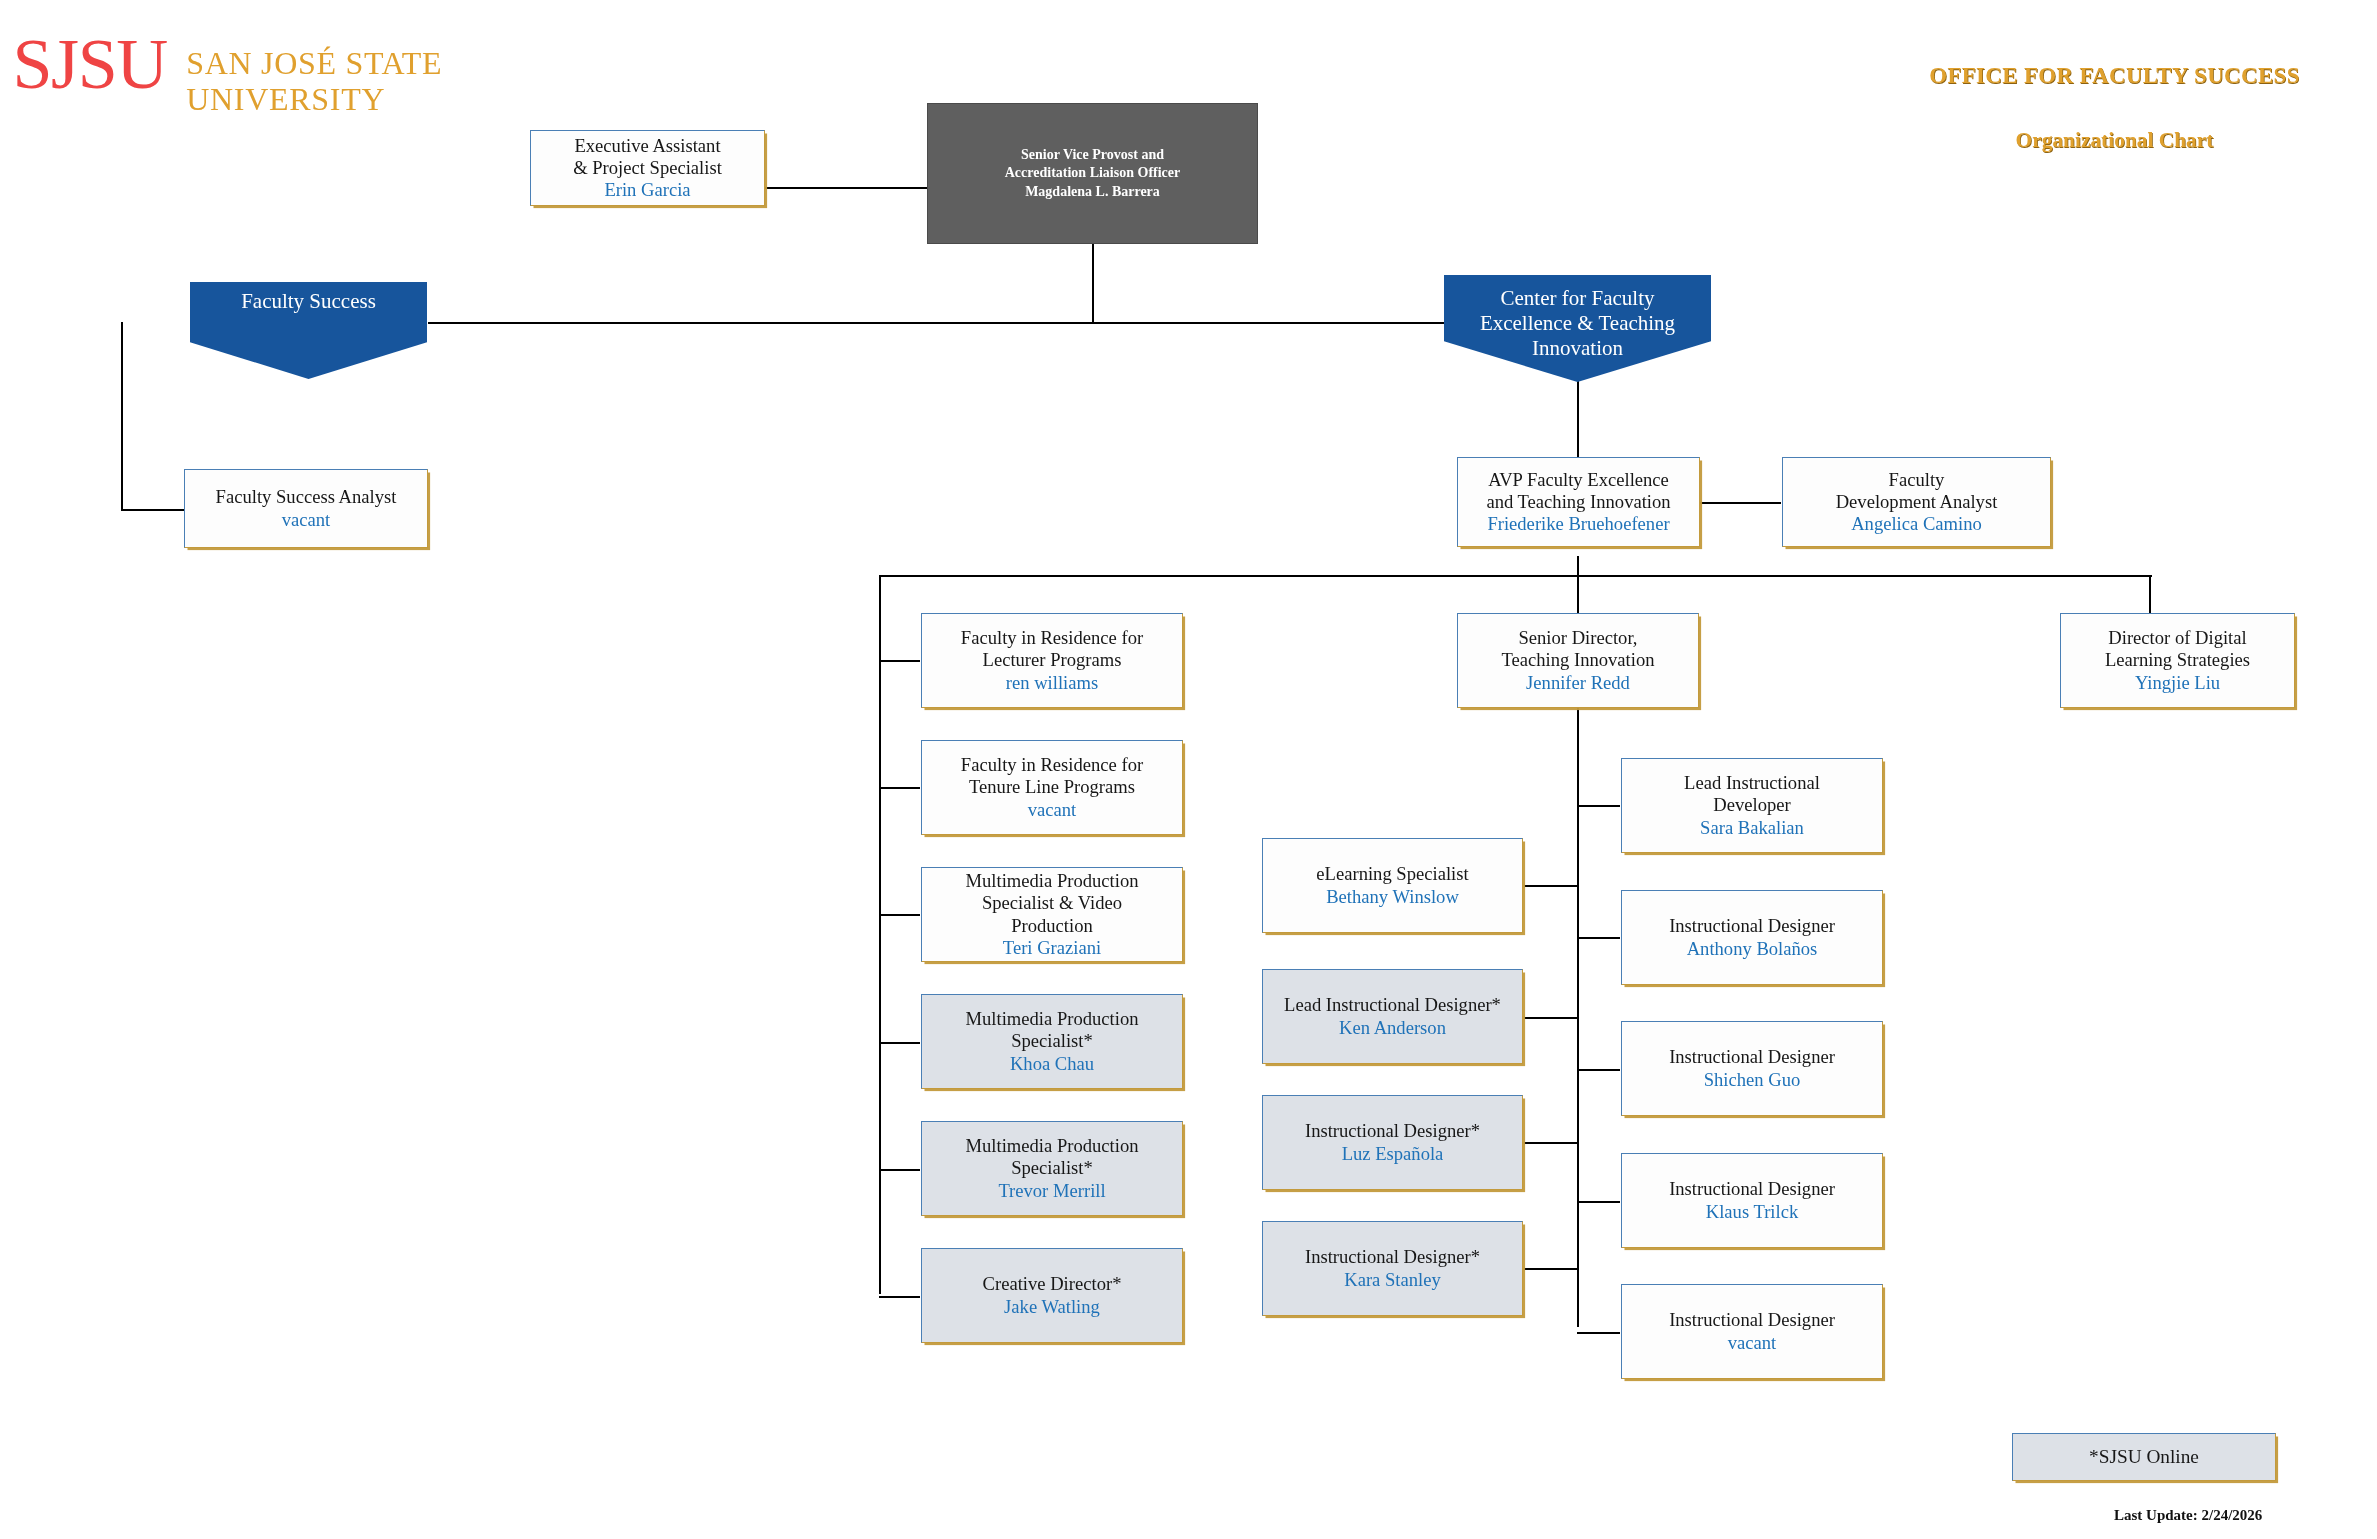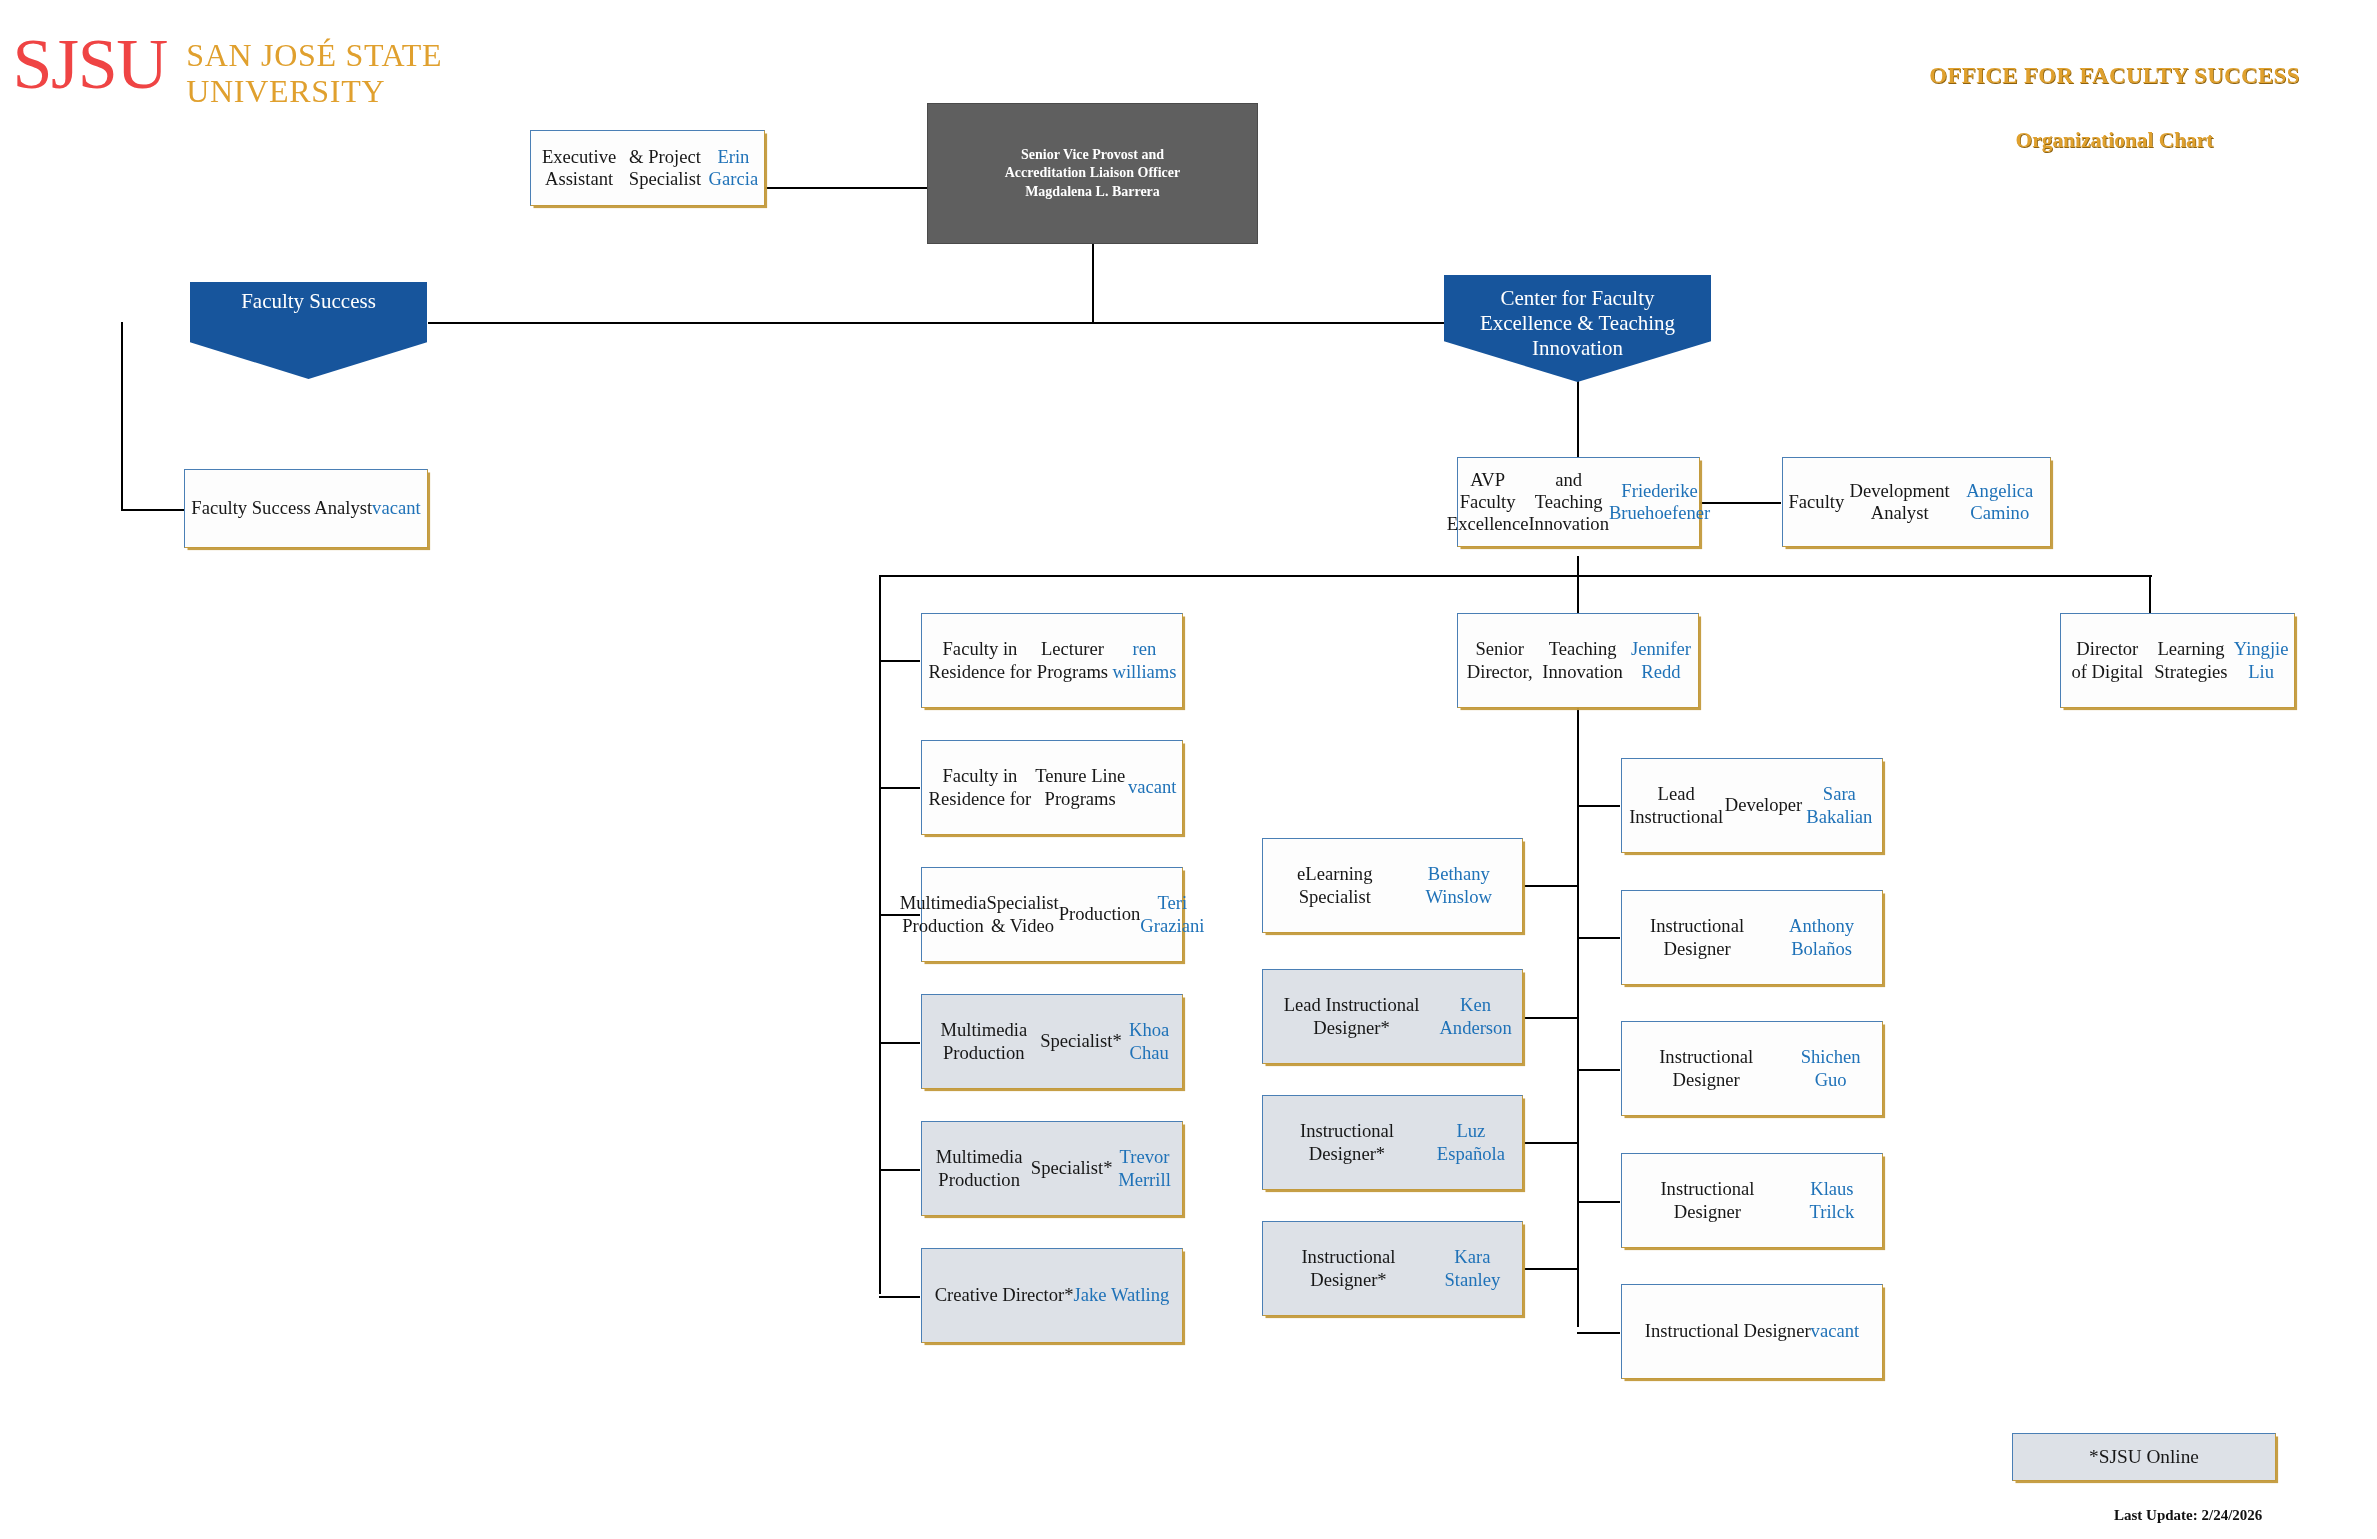--- a/index.html
+++ b/index.html
@@ -26,21 +26,21 @@
   }
   .logo-mark {
     font-family: "Liberation Serif", "DejaVu Serif", serif;
     font-size: 72px;
     line-height: 1.0;
     color: #ef4444;
     letter-spacing: -1.4px;
   }
   .logo-words {
     margin-left: 19.3px;
-    margin-top: 10px;
+    margin-top: 18px;
     font-family: "Liberation Serif", "DejaVu Serif", serif;
     color: #e0a02e;
     font-size: 32px;
     line-height: 1.12;
     letter-spacing: 0.7px;
   }
 
   
   .hdr {
     position: absolute;
@@ -67,21 +67,21 @@
   
   .box {
     position: absolute;
     box-sizing: border-box;
     background: #fdfdfd;
     border: 1.4px solid #4a7fb5;
     border-right-color: #c39a3c;
     border-bottom-color: #c39a3c;
     box-shadow: 2.8px 2.8px 0 -0.7px rgba(195,154,60,0.95);
     display: flex;
-    flex-direction: row;
+    flex-direction: column;
     align-items: center;
     justify-content: center;
     text-align: center;
     padding: 2.8px 5.5px;
     color: #171717;
     font-size: 18.6px;
     line-height: 1.19;
   }
   .box.shaded { background: #dde1e7; }
   .box .ttl { display: block; }

